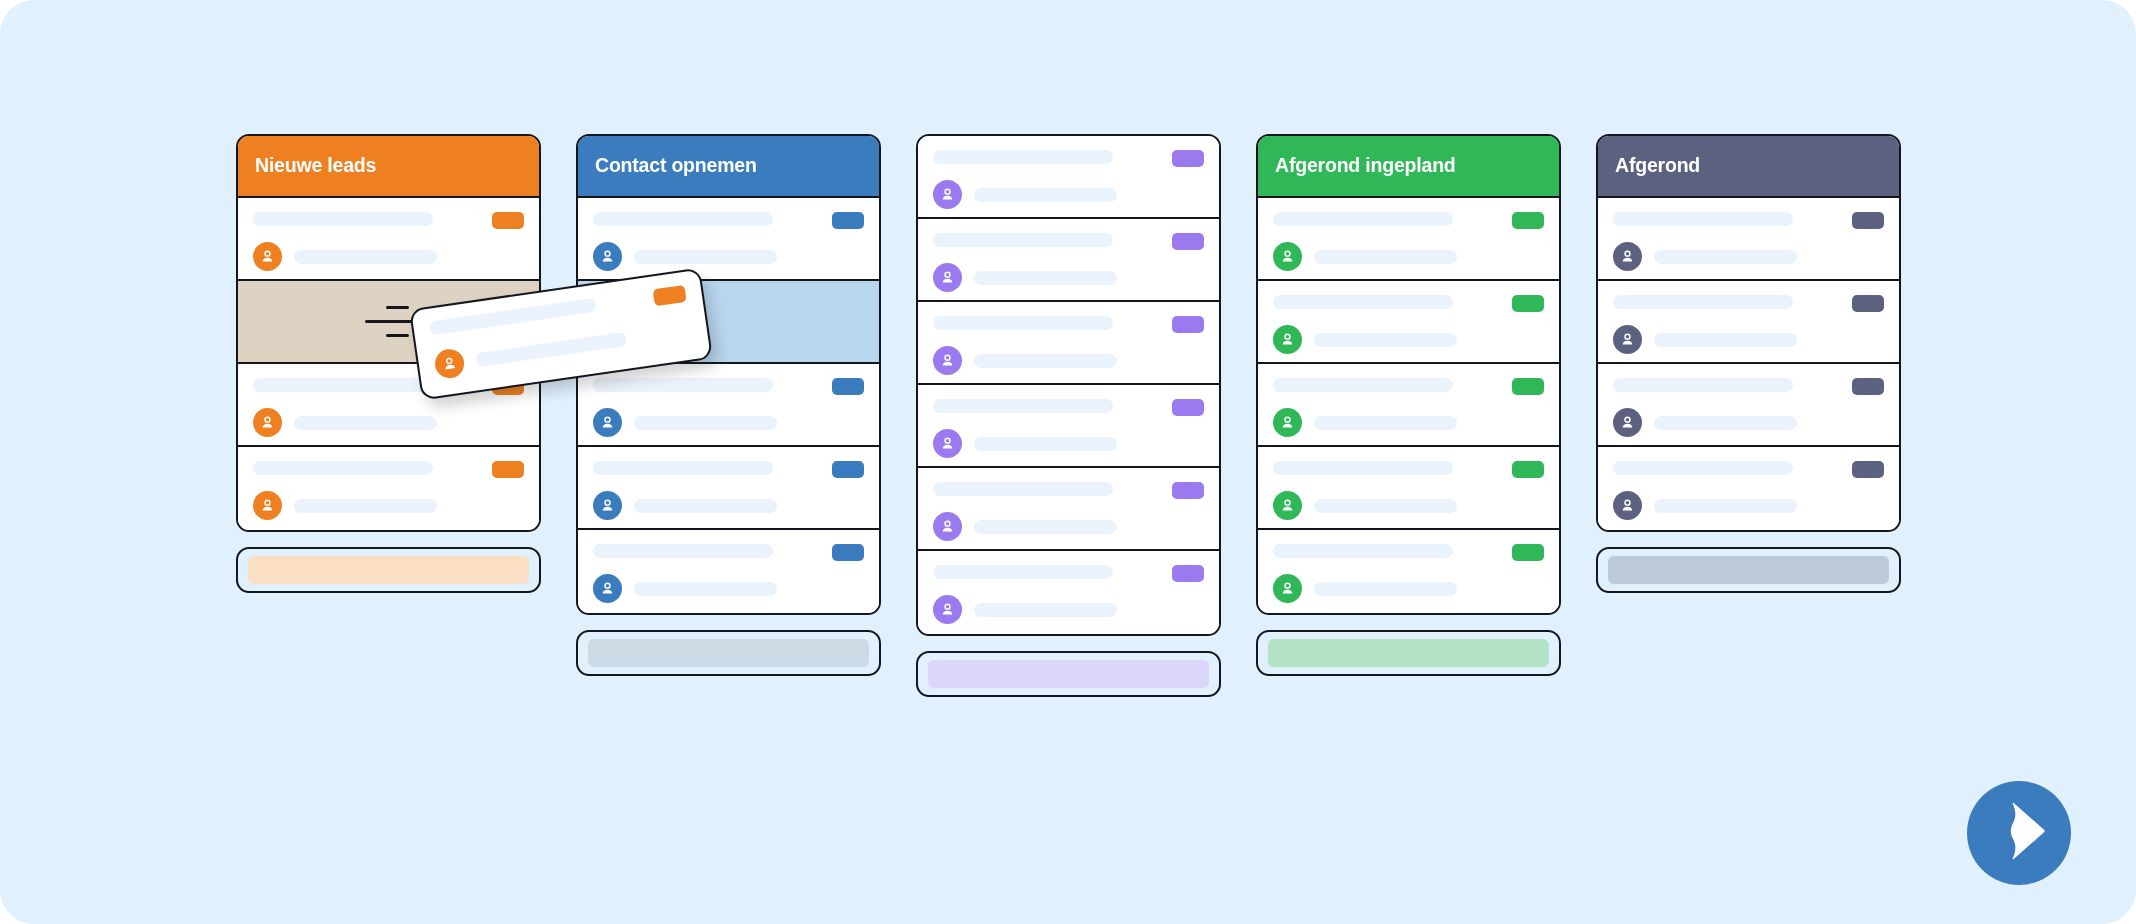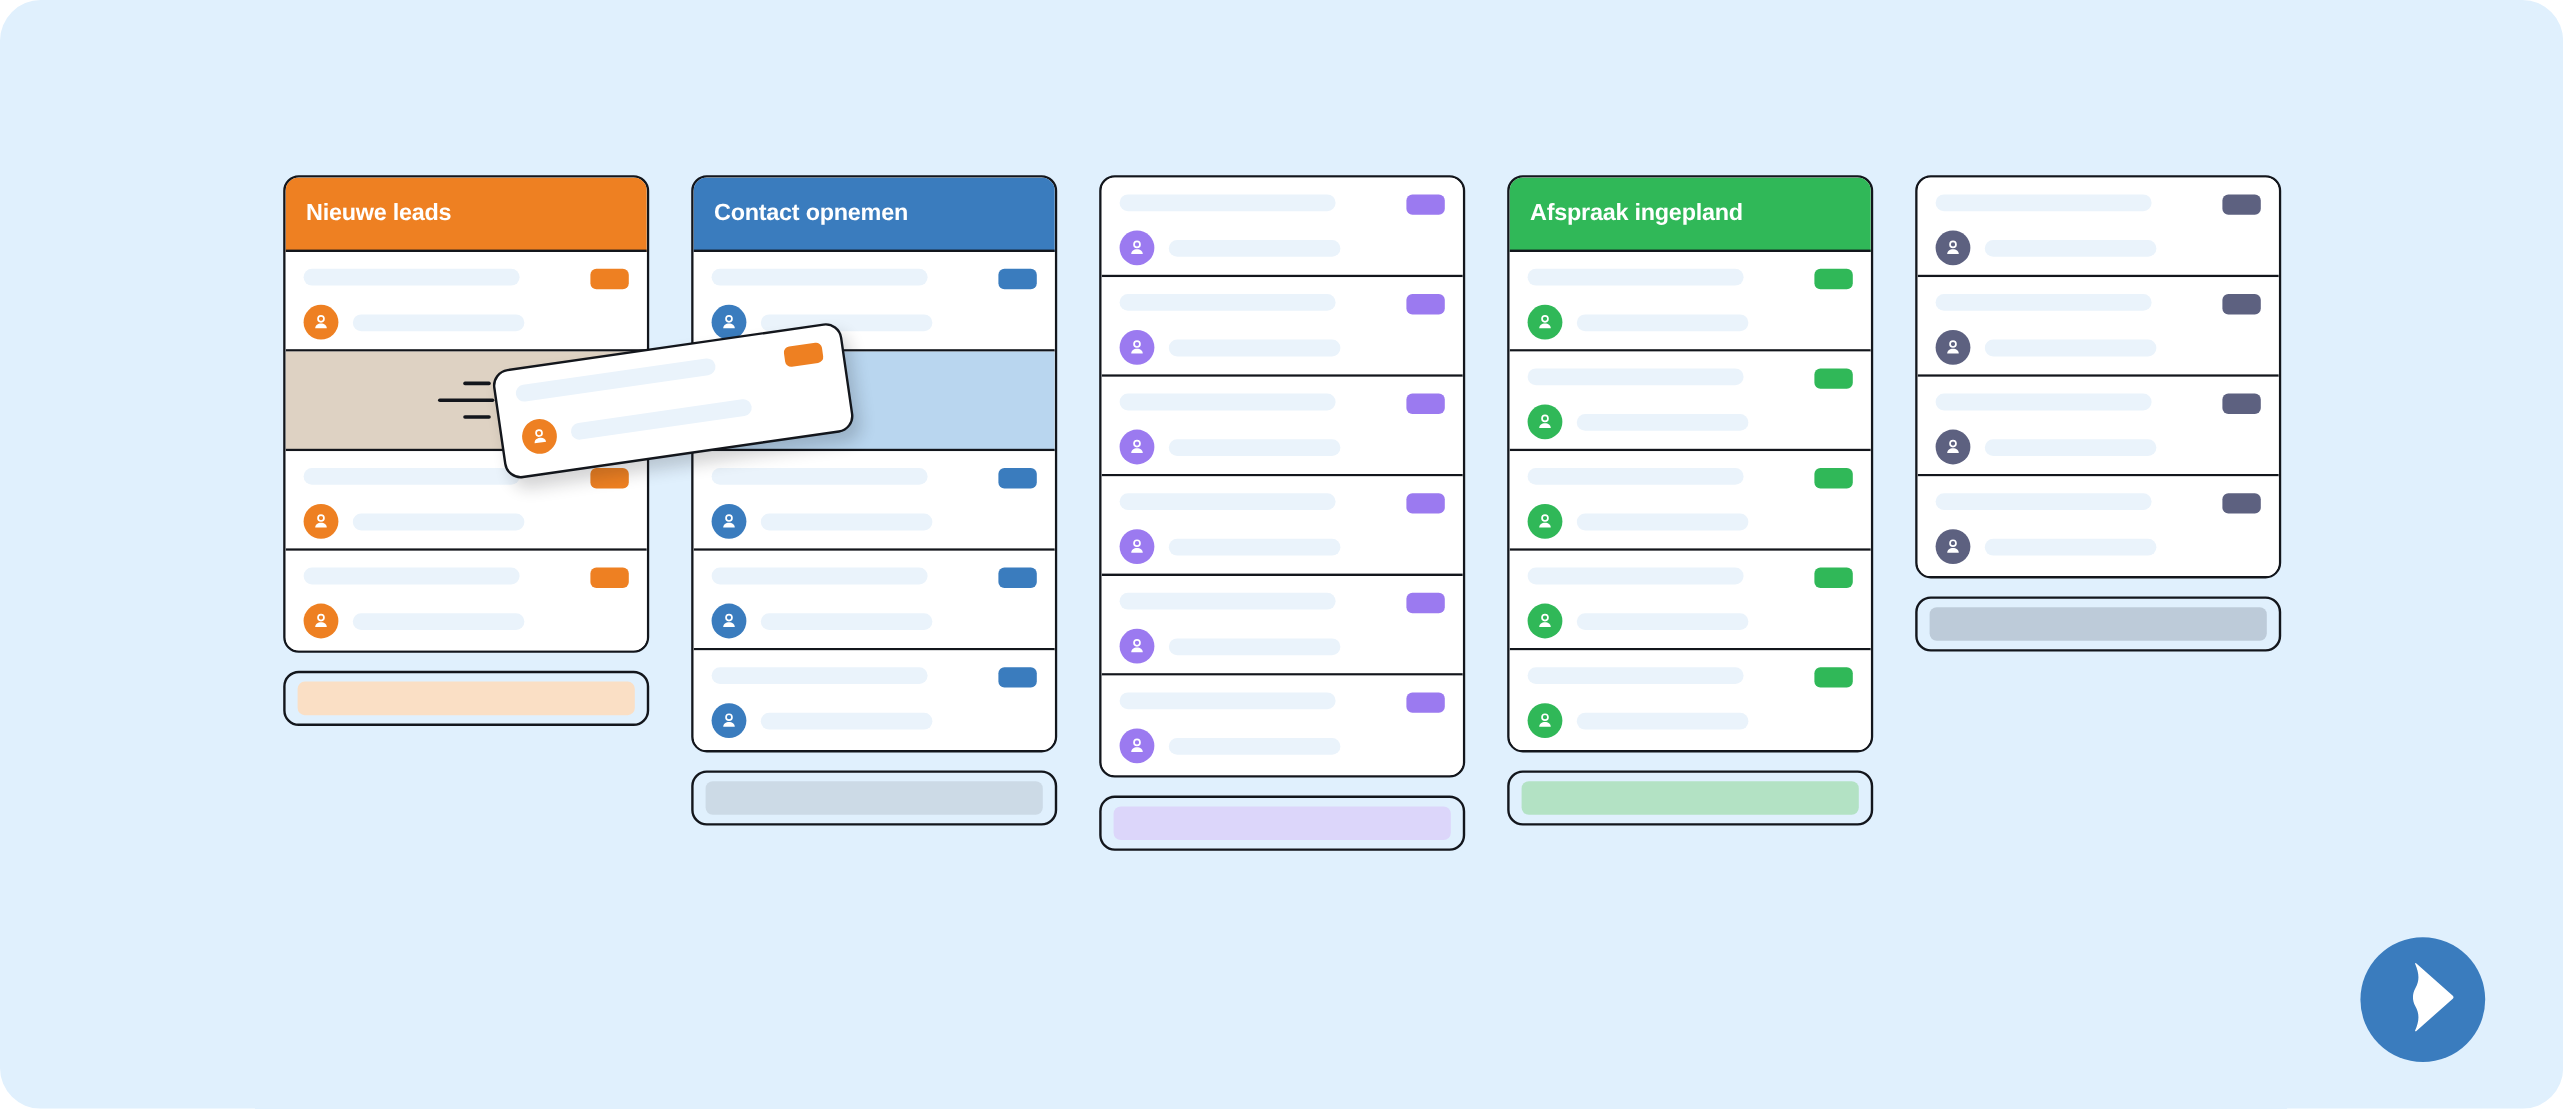--- a/index.html
+++ b/index.html
@@ -29,21 +29,20 @@
     display: flex;
     align-items: flex-start;
     gap: 35px;
   }
   .column {
     width: 305px;
     display: flex;
     flex-direction: column;
     align-items: stretch;
     flex: 0 0 auto;
-    margin-top: 12px;
   }
   .col-body {
     background: #ffffff;
     border: 2.6px solid #13161c;
     border-radius: 13px;
     overflow: hidden;
   }
   .col-header {
     height: 62px;
     display: flex;
@@ -405,21 +404,21 @@
             </div>
           </div>
         </div>
         <div class="col-footer">
           <div class="footer-bar" style="background: rgb(220, 214, 250);"></div>
         </div>
       </div>
       <div class="column">
         <div class="col-body">
           <div class="col-header" style="background: rgb(48, 184, 88);">
-            <div class="col-title">Afspraak ingepland</div>
+            <div class="col-title">Afgerond ingepland</div>
           </div>
           <div class="row">
             <div class="row-top">
               <div class="sk-title"></div>
               <div class="tag" style="background: rgb(48, 184, 88);"></div>
             </div>
             <div class="row-bottom">
               <div class="avatar" style="background: rgb(48, 184, 88);">
                 <svg width="17" height="17" viewBox="0 0 24 24">
                   <circle cx="12" cy="8" r="3.5" fill="none" stroke="#fff" stroke-width="2"></circle>
@@ -489,20 +488,23 @@
               <div class="sk-sub"></div>
             </div>
           </div>
         </div>
         <div class="col-footer">
           <div class="footer-bar" style="background: rgb(179, 226, 196);"></div>
         </div>
       </div>
       <div class="column">
         <div class="col-body">
+          <div class="col-header" style="background: rgb(93, 97, 128);">
+            <div class="col-title">Afgerond</div>
+          </div>
           <div class="row">
             <div class="row-top">
               <div class="sk-title"></div>
               <div class="tag" style="background: rgb(93, 97, 128);"></div>
             </div>
             <div class="row-bottom">
               <div class="avatar" style="background: rgb(93, 97, 128);">
                 <svg width="17" height="17" viewBox="0 0 24 24">
                   <circle cx="12" cy="8" r="3.5" fill="none" stroke="#fff" stroke-width="2"></circle>
                   <path d="M5.2 19.2c0-3.6 3.1-5.6 6.8-5.6s6.8 2 6.8 5.6z" fill="#fff"></path>

